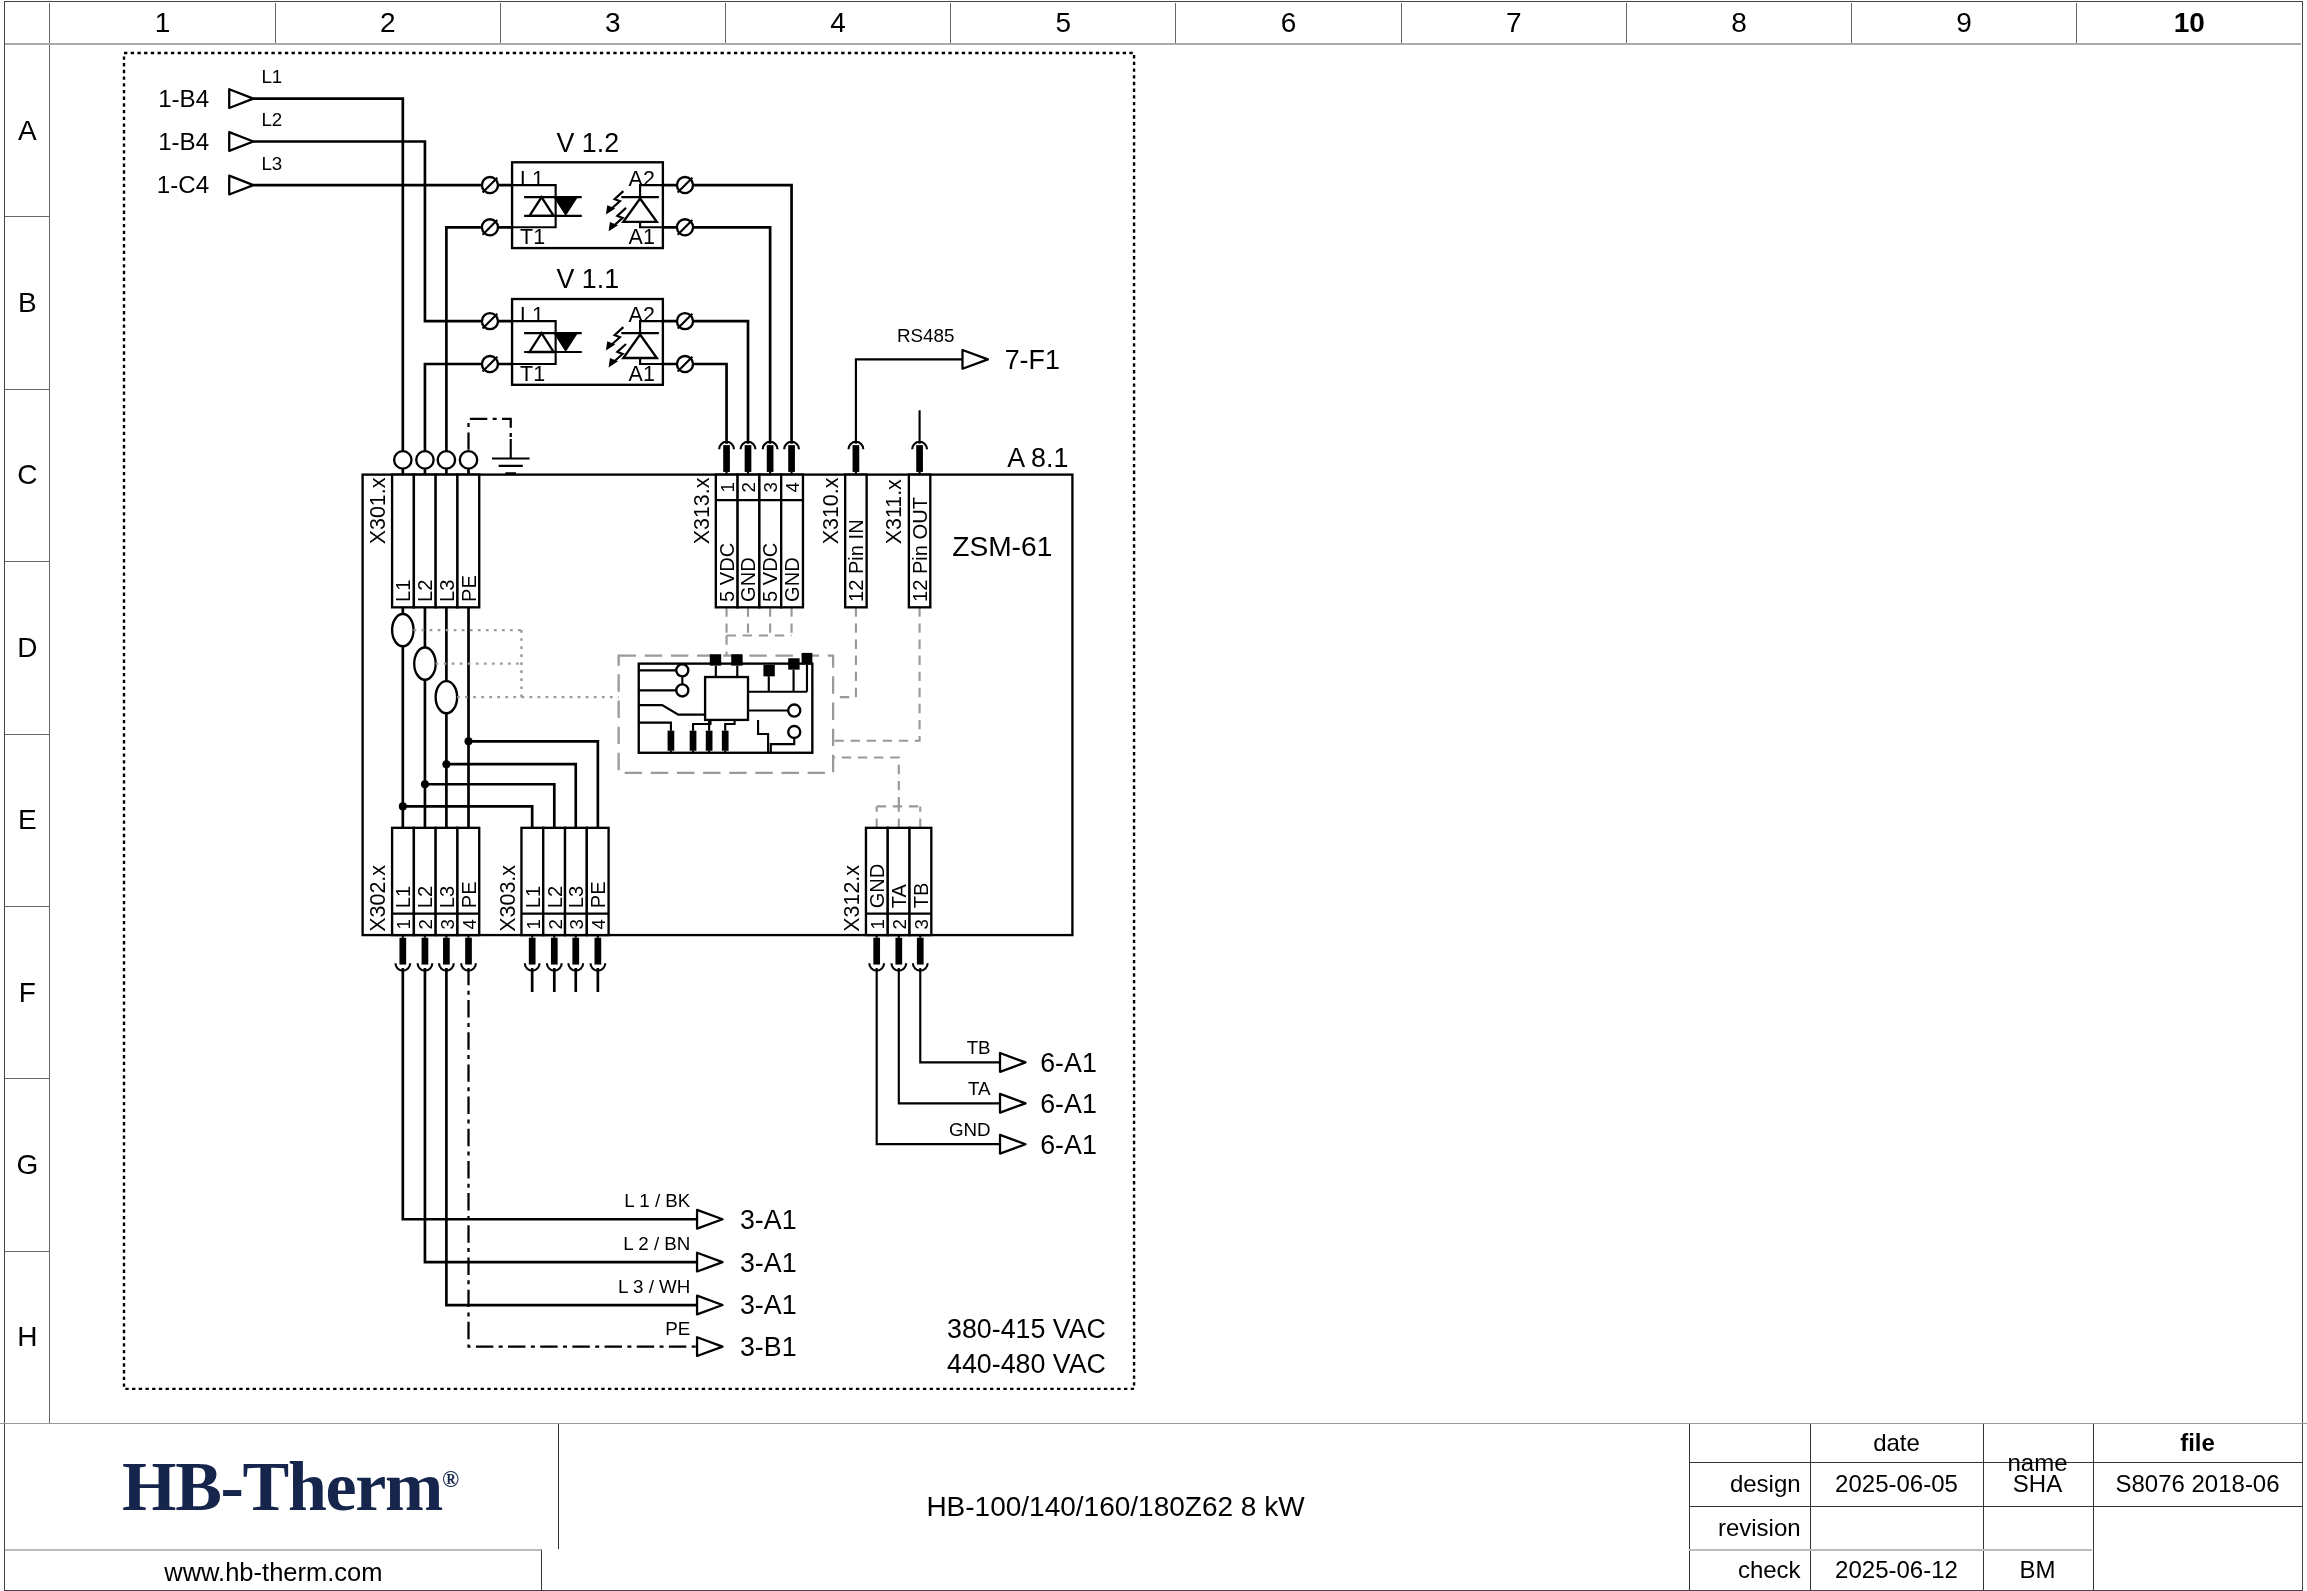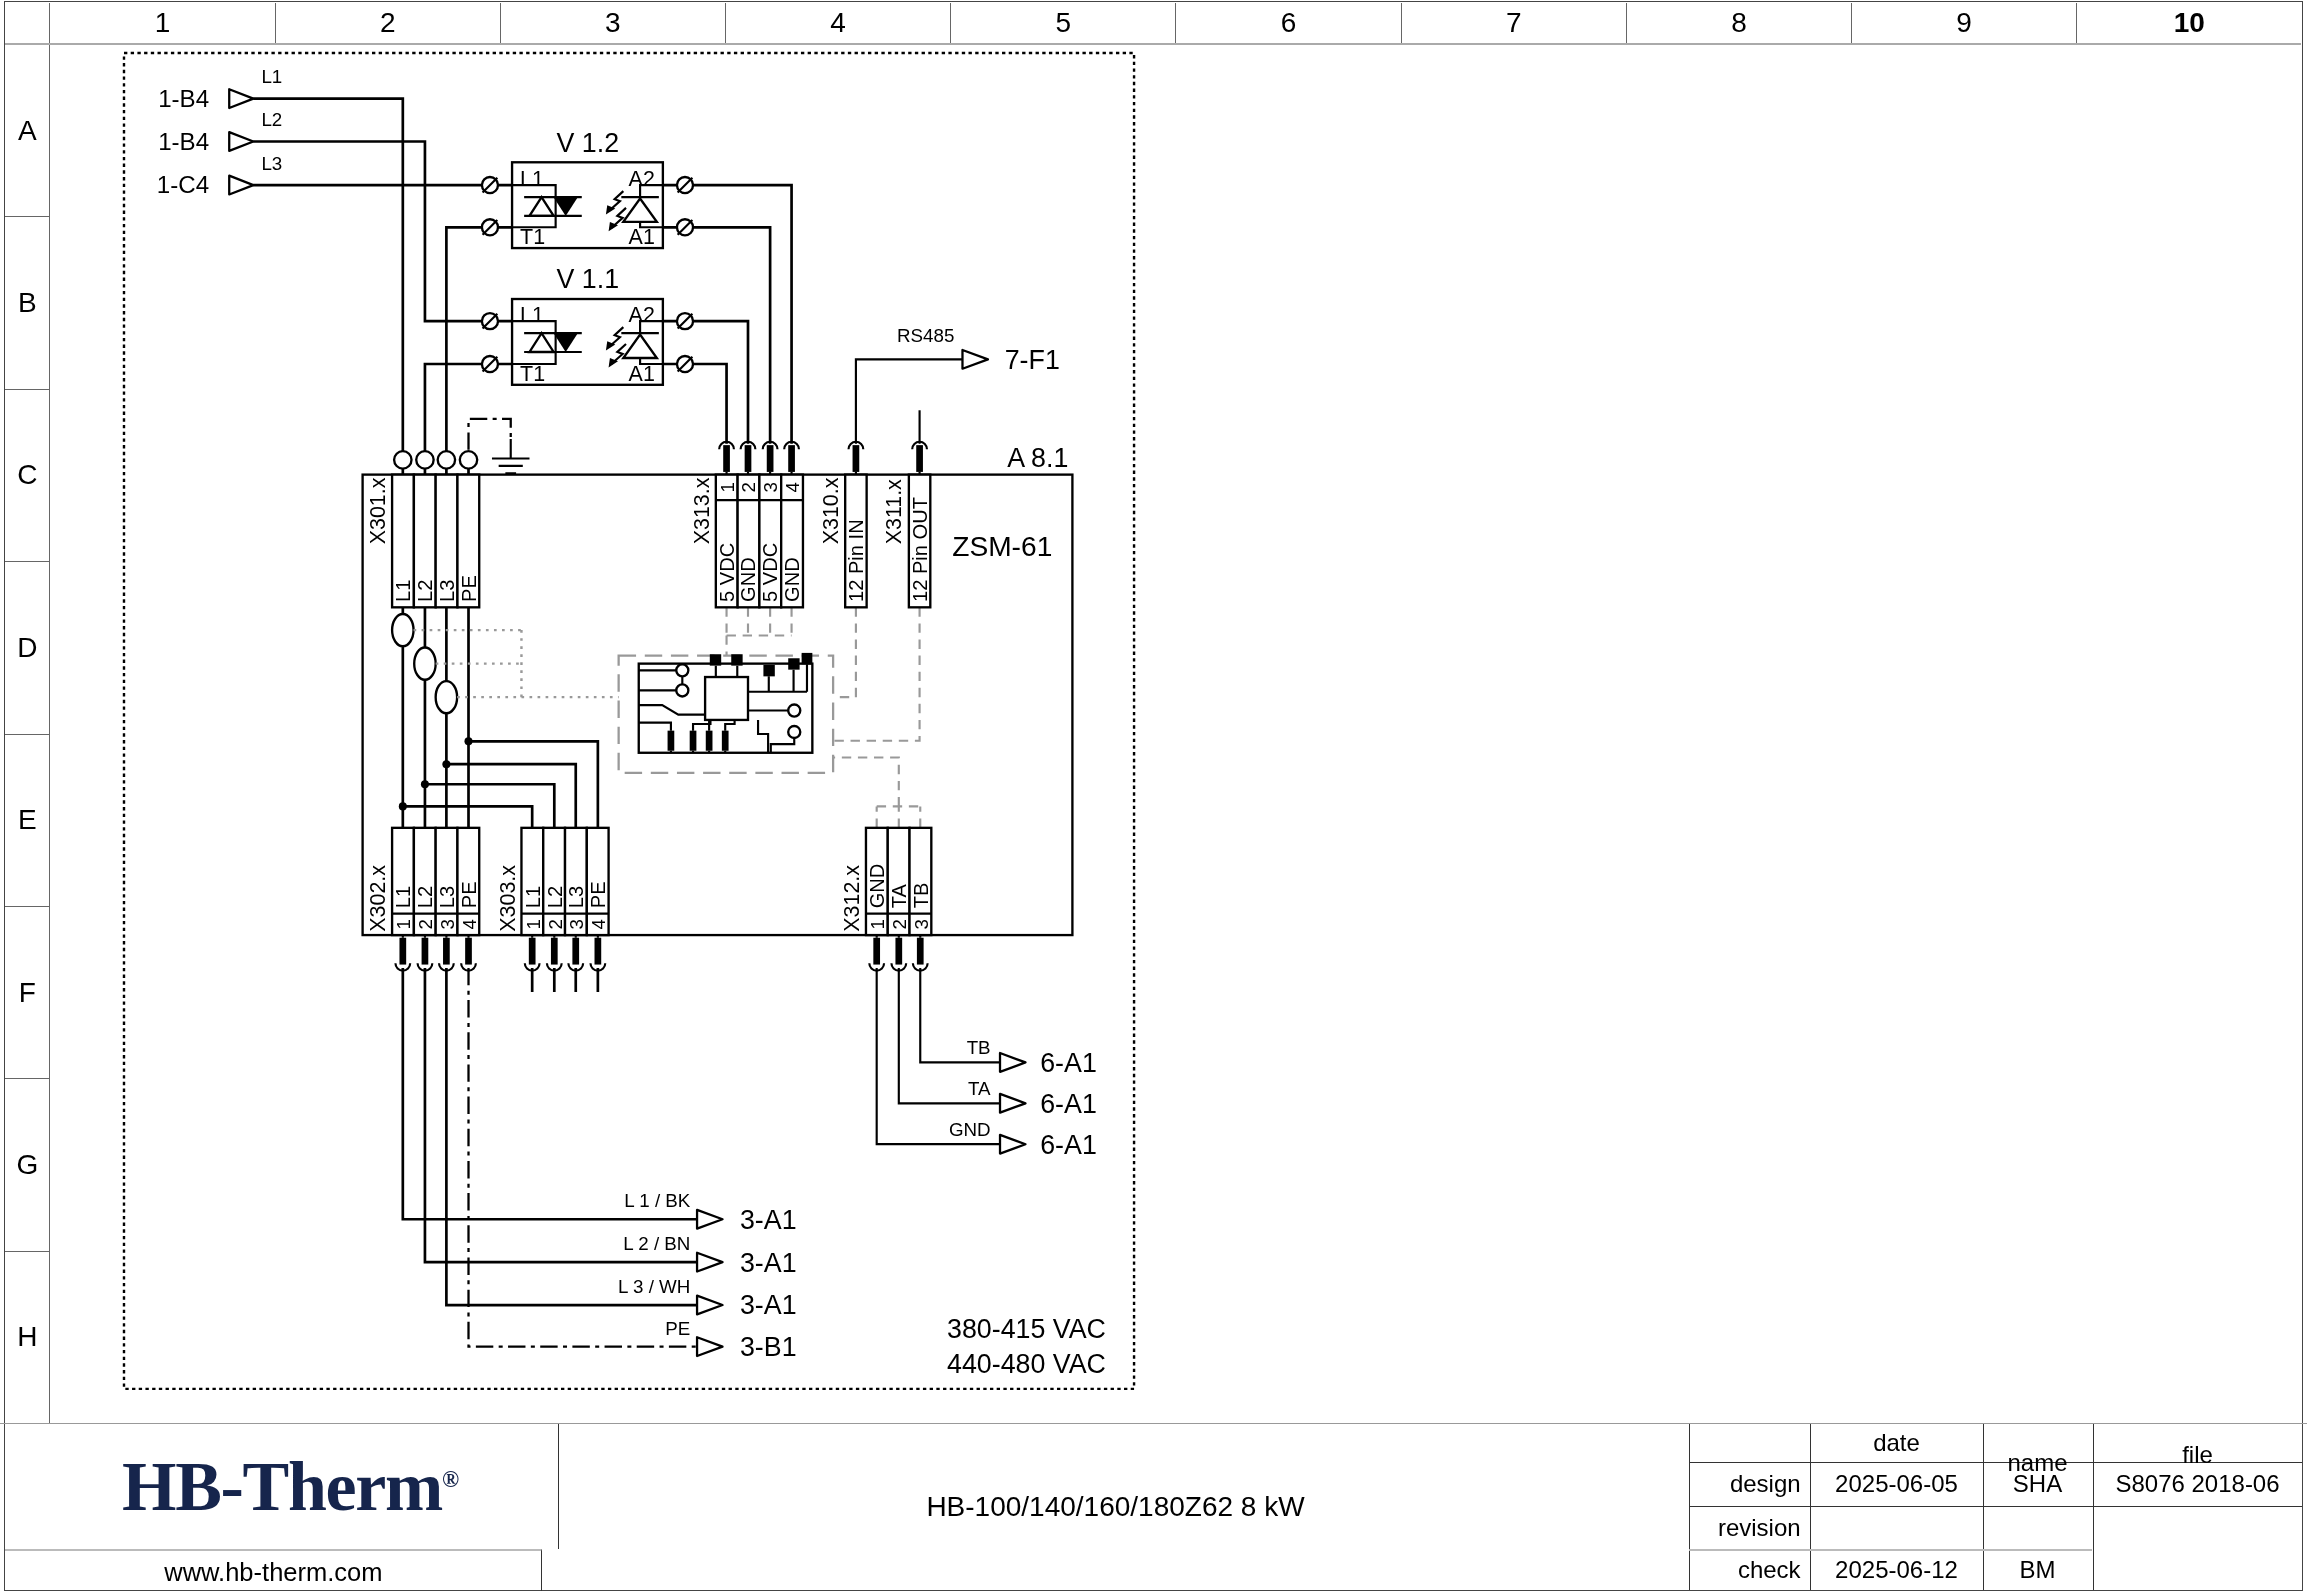--- a/index.html
+++ b/index.html
@@ -477,21 +477,21 @@
     <div class="tb-c" style="left:1810px;width:0;"></div>
     <div class="tb-c" style="left:1983px;width:0;"></div>
     <div class="tb-c" style="left:2093px;width:0;"></div>
 
     <div class="tb-h1"></div>
     <div class="tb-h2"></div>
     <div class="tb-h3"></div>
 
     <div class="tb-cell ctr" style="left:1810px;top:0;width:173px;height:38px;">date</div>
     <div class="tb-cell ctr" style="left:1983px;top:0;width:109px;height:38px;margin-top:20px;">name</div>
-    <div class="tb-cell ctr" style="left:2093px;top:12px;width:209px;height:38px;">file</div>
+    <div class="tb-cell ctr" style="left:2093px;top:0;width:209px;height:38px;font-weight:bold;">file</div>
 
     <div class="tb-cell rgt" style="left:1689px;top:38px;width:121px;height:44px;">design</div>
     <div class="tb-cell ctr" style="left:1810px;top:38px;width:173px;height:44px;">2025-06-05</div>
     <div class="tb-cell ctr" style="left:1983px;top:38px;width:109px;height:44px;">SHA</div>
     <div class="tb-cell ctr" style="left:2093px;top:38px;width:209px;height:44px;">S8076 2018-06</div>
 
     <div class="tb-cell rgt" style="left:1689px;top:82px;width:121px;height:44px;">revision</div>
 
     <div class="tb-cell rgt" style="left:1689px;top:125px;width:121px;height:41px;">check</div>
     <div class="tb-cell ctr" style="left:1810px;top:125px;width:173px;height:41px;">2025-06-12</div>

